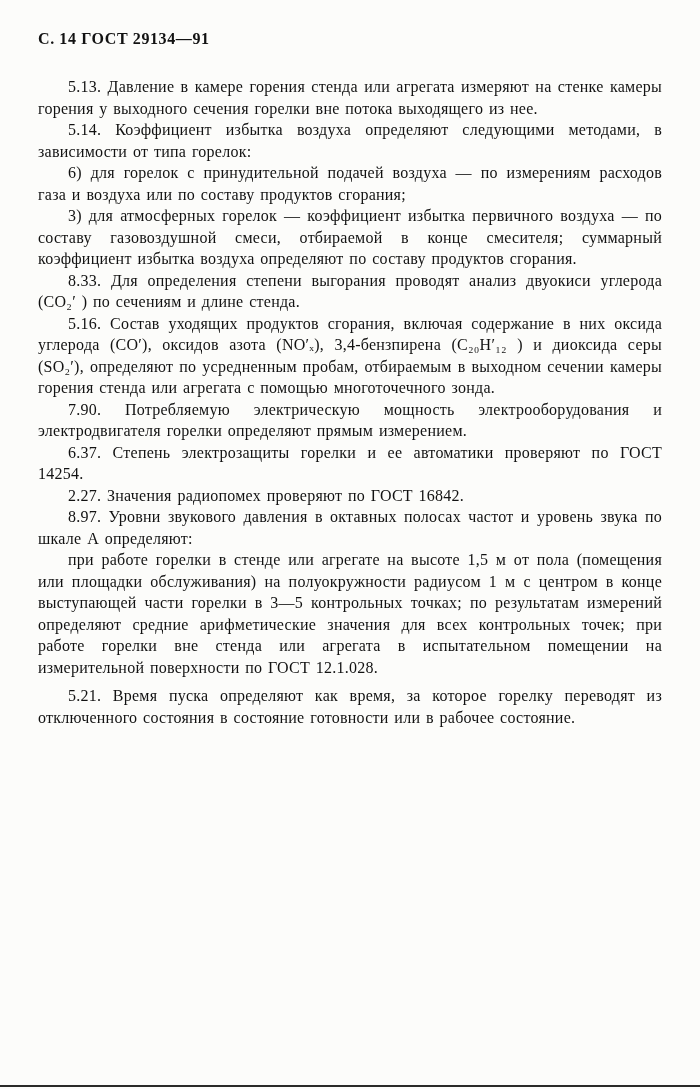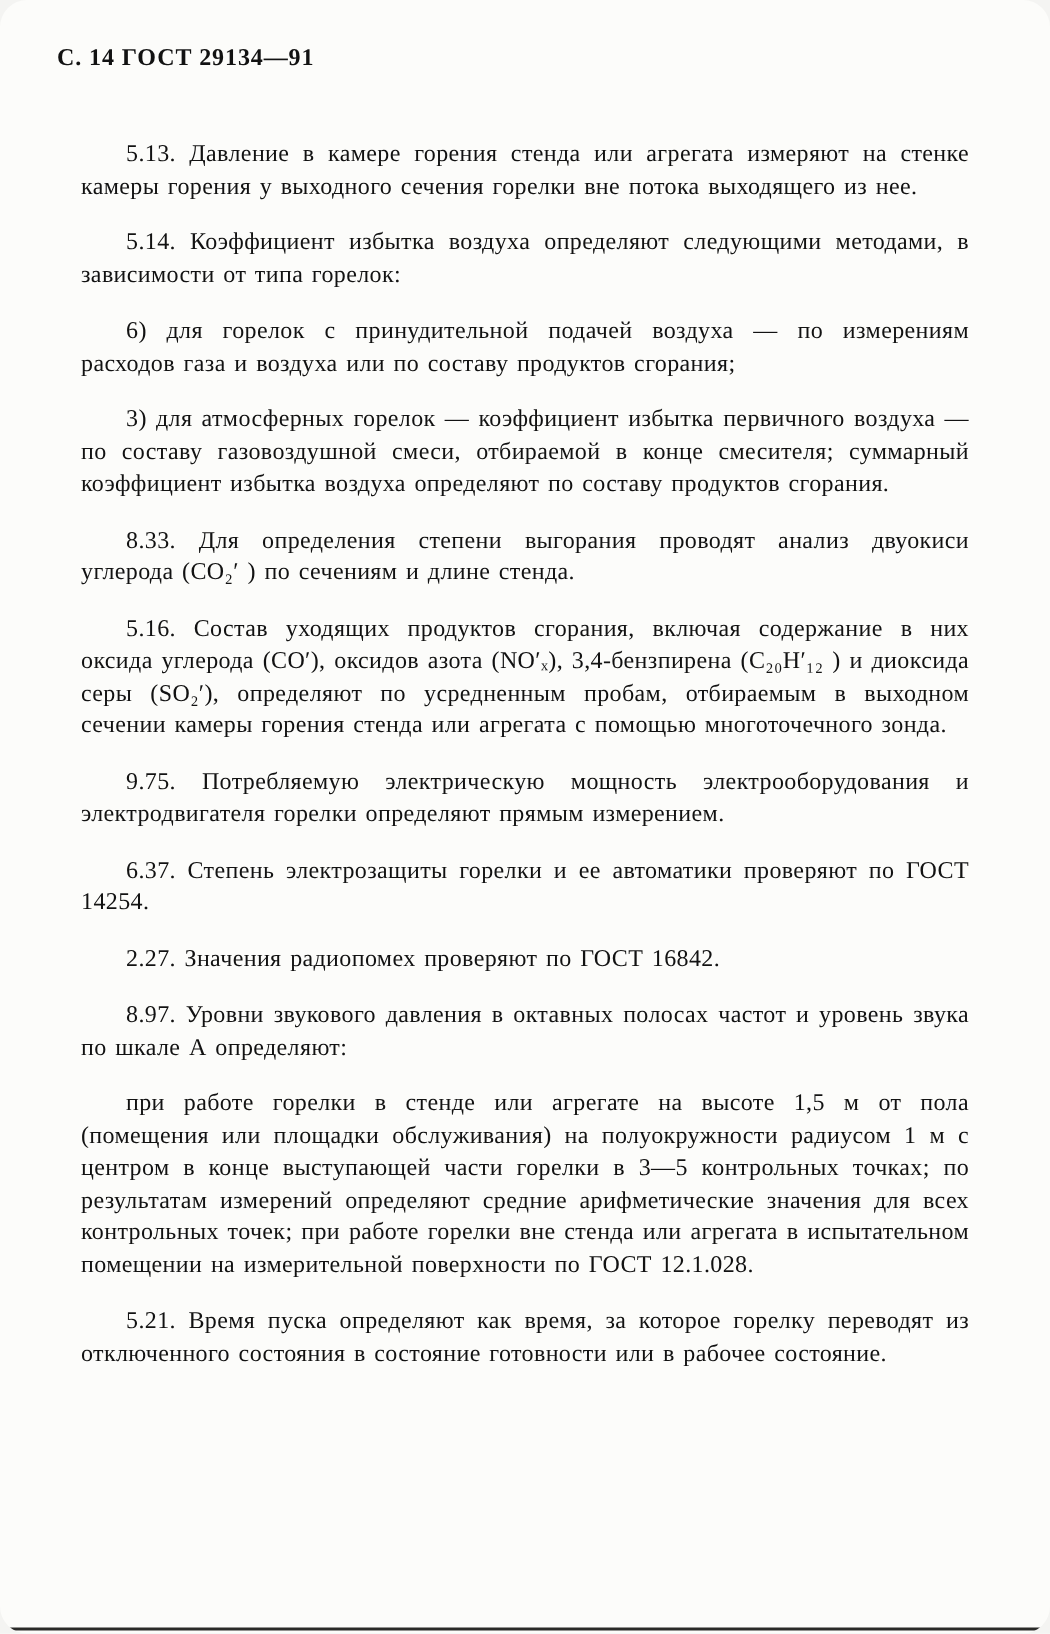--- a/index.html
+++ b/index.html
@@ -10,21 +10,20 @@
   .page {
     position: relative;
     width: 700px;
     height: 1089px;
     margin: 0 auto;
     background: #fcfcfa;
     color: #121212;
     font-family: "Liberation Serif", "DejaVu Serif", serif;
     overflow: hidden;
     box-sizing: border-box;
-    border-radius: 18px;
   }
   .header {
     position: absolute;
     top: 30px;
     left: 38px;
     font-size: 16px;
     font-weight: bold;
     letter-spacing: 0.6px;
     white-space: nowrap;
   }
@@ -33,21 +32,21 @@
     top: 76px;
     left: 38px;
     width: 624px;
     font-size: 16px;
     line-height: 21.5px;
     text-align: justify;
     letter-spacing: 0.25px;
     word-spacing: 1.5px;
   }
   .para {
-    margin: 16px;
+    margin: 0;
     text-indent: 30px;
     font-family: Liberation Serif, serif;
   }
   .para.gap-before {
     margin-top: 7px;
   }
   .bottom-rule {
     position: absolute;
     left: 0;
     bottom: 2px;
@@ -63,21 +62,21 @@
 
   <div class="header">С. 14 ГОСТ 29134—91</div>
 
   <div class="body">
     <p class="para">5.13. Давление в камере горения стенда или агрегата измеряют на стенке камеры горения у выходного сечения горелки вне потока выходящего из нее.</p>
     <p class="para">5.14. Коэффициент избытка воздуха определяют следующими методами, в зависимости от типа горелок:</p>
     <p class="para">6) для горелок с принудительной подачей воздуха — по измерениям расходов газа и воздуха или по составу продуктов сгорания;</p>
     <p class="para">3) для атмосферных горелок — коэффициент избытка первичного воздуха — по составу газовоздушной смеси, отбираемой в конце смесителя; суммарный коэффициент избытка воздуха определяют по составу продуктов сгорания.</p>
     <p class="para">8.33. Для определения степени выгорания проводят анализ двуокиси углерода (CO₂′ ) по сечениям и длине стенда.</p>
     <p class="para">5.16. Состав уходящих продуктов сгорания, включая содержание в них оксида углерода (CO′), оксидов азота (NO′ₓ), 3,4-бензпирена (C₂₀H′₁₂ ) и диоксида серы (SO₂′), определяют по усредненным пробам, отбираемым в выходном сечении камеры горения стенда или агрегата с помощью многоточечного зонда.</p>
-    <p class="para">9.75. Потребляемую электрическую мощность электрооборудования и электродвигателя горелки определяют прямым измерением.</p>
+    <p class="para">7.90. Потребляемую электрическую мощность электрооборудования и электродвигателя горелки определяют прямым измерением.</p>
     <p class="para">6.37. Степень электрозащиты горелки и ее автоматики проверяют по ГОСТ 14254.</p>
     <p class="para">2.27. Значения радиопомех проверяют по ГОСТ 16842.</p>
     <p class="para">8.97. Уровни звукового давления в октавных полосах частот и уровень звука по шкале А определяют:</p>
     <p class="para">при работе горелки в стенде или агрегате на высоте 1,5 м от пола (помещения или площадки обслуживания) на полуокружности радиусом 1 м с центром в конце выступающей части горелки в 3—5 контрольных точках; по результатам измерений определяют средние арифметические значения для всех контрольных точек; при работе горелки вне стенда или агрегата в испытательном помещении на измерительной поверхности по ГОСТ 12.1.028.</p>
     <p class="para gap-before">5.21. Время пуска определяют как время, за которое горелку переводят из отключенного состояния в состояние готовности или в рабочее состояние.</p>
   </div>
 
   <div class="bottom-rule"></div>
 
 </div>

